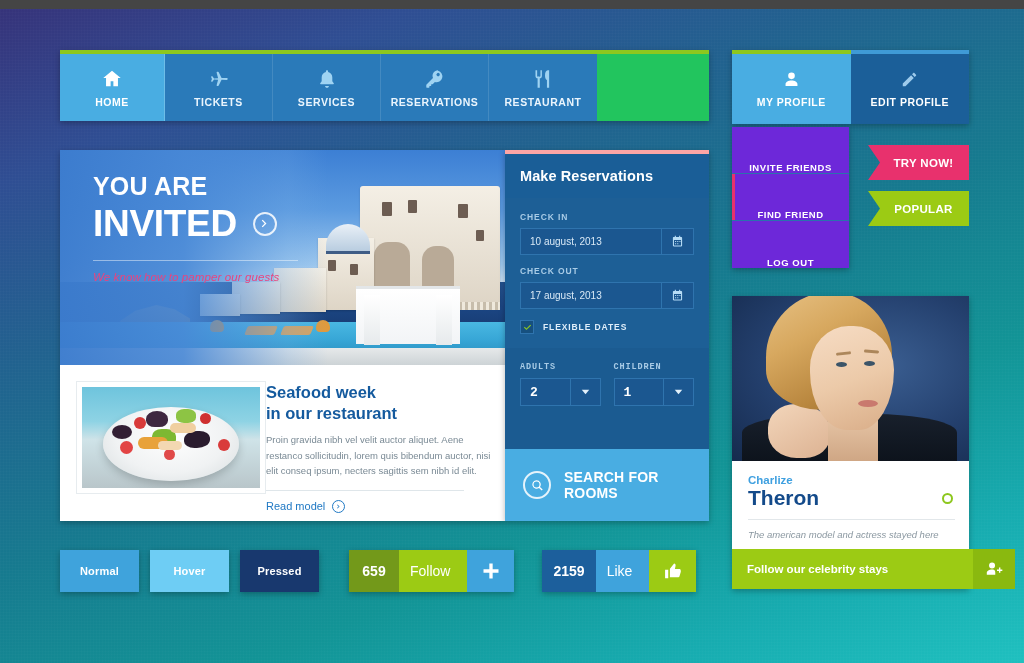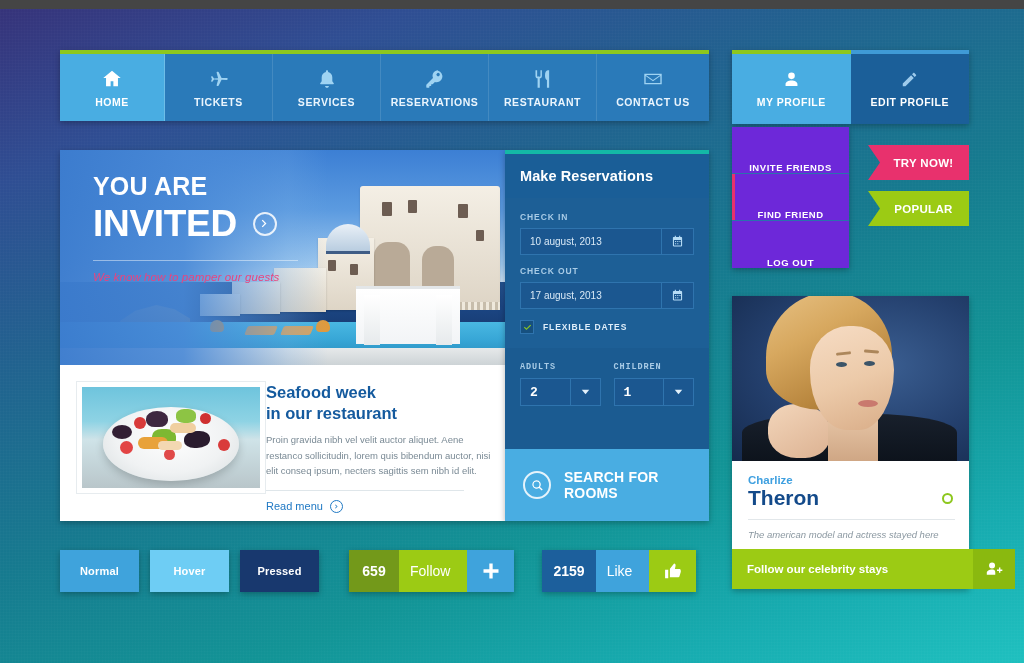--- a/index.html
+++ b/index.html
@@ -228,21 +228,21 @@
   .art-link span { font-size: 11px; color:#2079c4; }
   .art-link .circ {
     width:13px; height:13px; border:1px solid #2079c4; border-radius:50%;
     display:flex; align-items:center; justify-content:center;
   }
   .art-link .circ svg { width:5px; height:5px; fill:#2079c4; }
 
   
   #resv {
     position: absolute; left: 505px; top: 150px; width: 204px; height: 371px;
-    border-top: 4px solid #14b8a6;
+    border-top: 4px solid #fca5a5;
     background: #1b6099;
     display: flex; flex-direction: column;
   }
   .resv-head {
     height: 44px; background:#1a5e97; display:flex; align-items:center;
     padding: 0 0 0 15px;
     font-size: 14.5px; font-weight: bold; color:#fff; letter-spacing:.1px;
   }
   .resv-body { flex: 0 0 auto; background:#1d5f96; padding: 14px 15px 14px 15px; }
   .fld-label {
@@ -494,28 +494,20 @@
 
     <div class="nav-item">
       <span class="ico">
         <svg viewBox="0 0 24 24">
             <path d="M7.4 2.5v6.1c0 .5-.4.9-.9.9s-.9-.4-.9-.9V2.5H3.8v6.1c0 1.4 1 2.5 2.3 2.7v10.2h2.4V11.3c1.3-.2 2.3-1.3 2.3-2.7V2.5H9.2v6.1c0 .5-.4.9-.9.9s-.9-.4-.9-.9V2.5H7.4zM17.2 2.5c-1.9 0-3 2.4-3 5.6 0 2.6.8 4.4 2.1 5v8.4h2.4V2.5h-1.5z"></path>
           </svg>
       </span>
       <span class="nav-label">RESTAURANT</span>
     </div>
 
-    <div class="nav-item">
-      <span class="ico">
-        <svg viewBox="0 0 24 24">
-            <path d="M2.5 6.2v11.6h19V6.2h-19zm17.3 1.4L12 13.2 4.2 7.6h15.6zM4 16.4V8.7l8 5.8 8-5.8v7.7H4z"></path>
-          </svg>
-      </span>
-      <span class="nav-label">CONTACT US</span>
-    </div>
   </div>
 
   <div id="leftcol" class="shadow">
 
     <div id="hero">
       <div class="sky"></div>
       <div class="sea"></div>
 
       <div class="bldg b1">
         <div class="arch" style="left:14px; top:56px; width:36px; height:54px;"></div>
@@ -579,21 +571,21 @@
           <div class="food-dot" style="left:88px; top:36px; width:26px; height:10px; background:#f0cfa0; border-radius:5px;"></div>
           <div class="food-dot" style="left:76px; top:54px; width:24px; height:9px; background:#f3d8b2; border-radius:5px;"></div>
         </div>
       </div>
       <div class="article-body">
         <div class="art-h1">Seafood week</div>
         <div class="art-h2">in our restaurant</div>
         <div class="art-p">Proin gravida nibh vel velit auctor aliquet. Aene restanco sollicitudin, lorem quis bibendum auctor, nisi elit conseq ipsum, necters sagittis sem nibh id elit.</div>
         <div class="art-rule"></div>
         <div class="art-link">
-          <span>Read menu</span>
+          <span>Read model</span>
           <span class="circ">
             <svg viewBox="0 0 10 10">
                 <path d="M3 .8 7.2 5 3 9.2l-1-1L5.2 5 2 1.8z"></path>
               </svg>
           </span>
         </div>
       </div>
     </div>
   </div>
 

